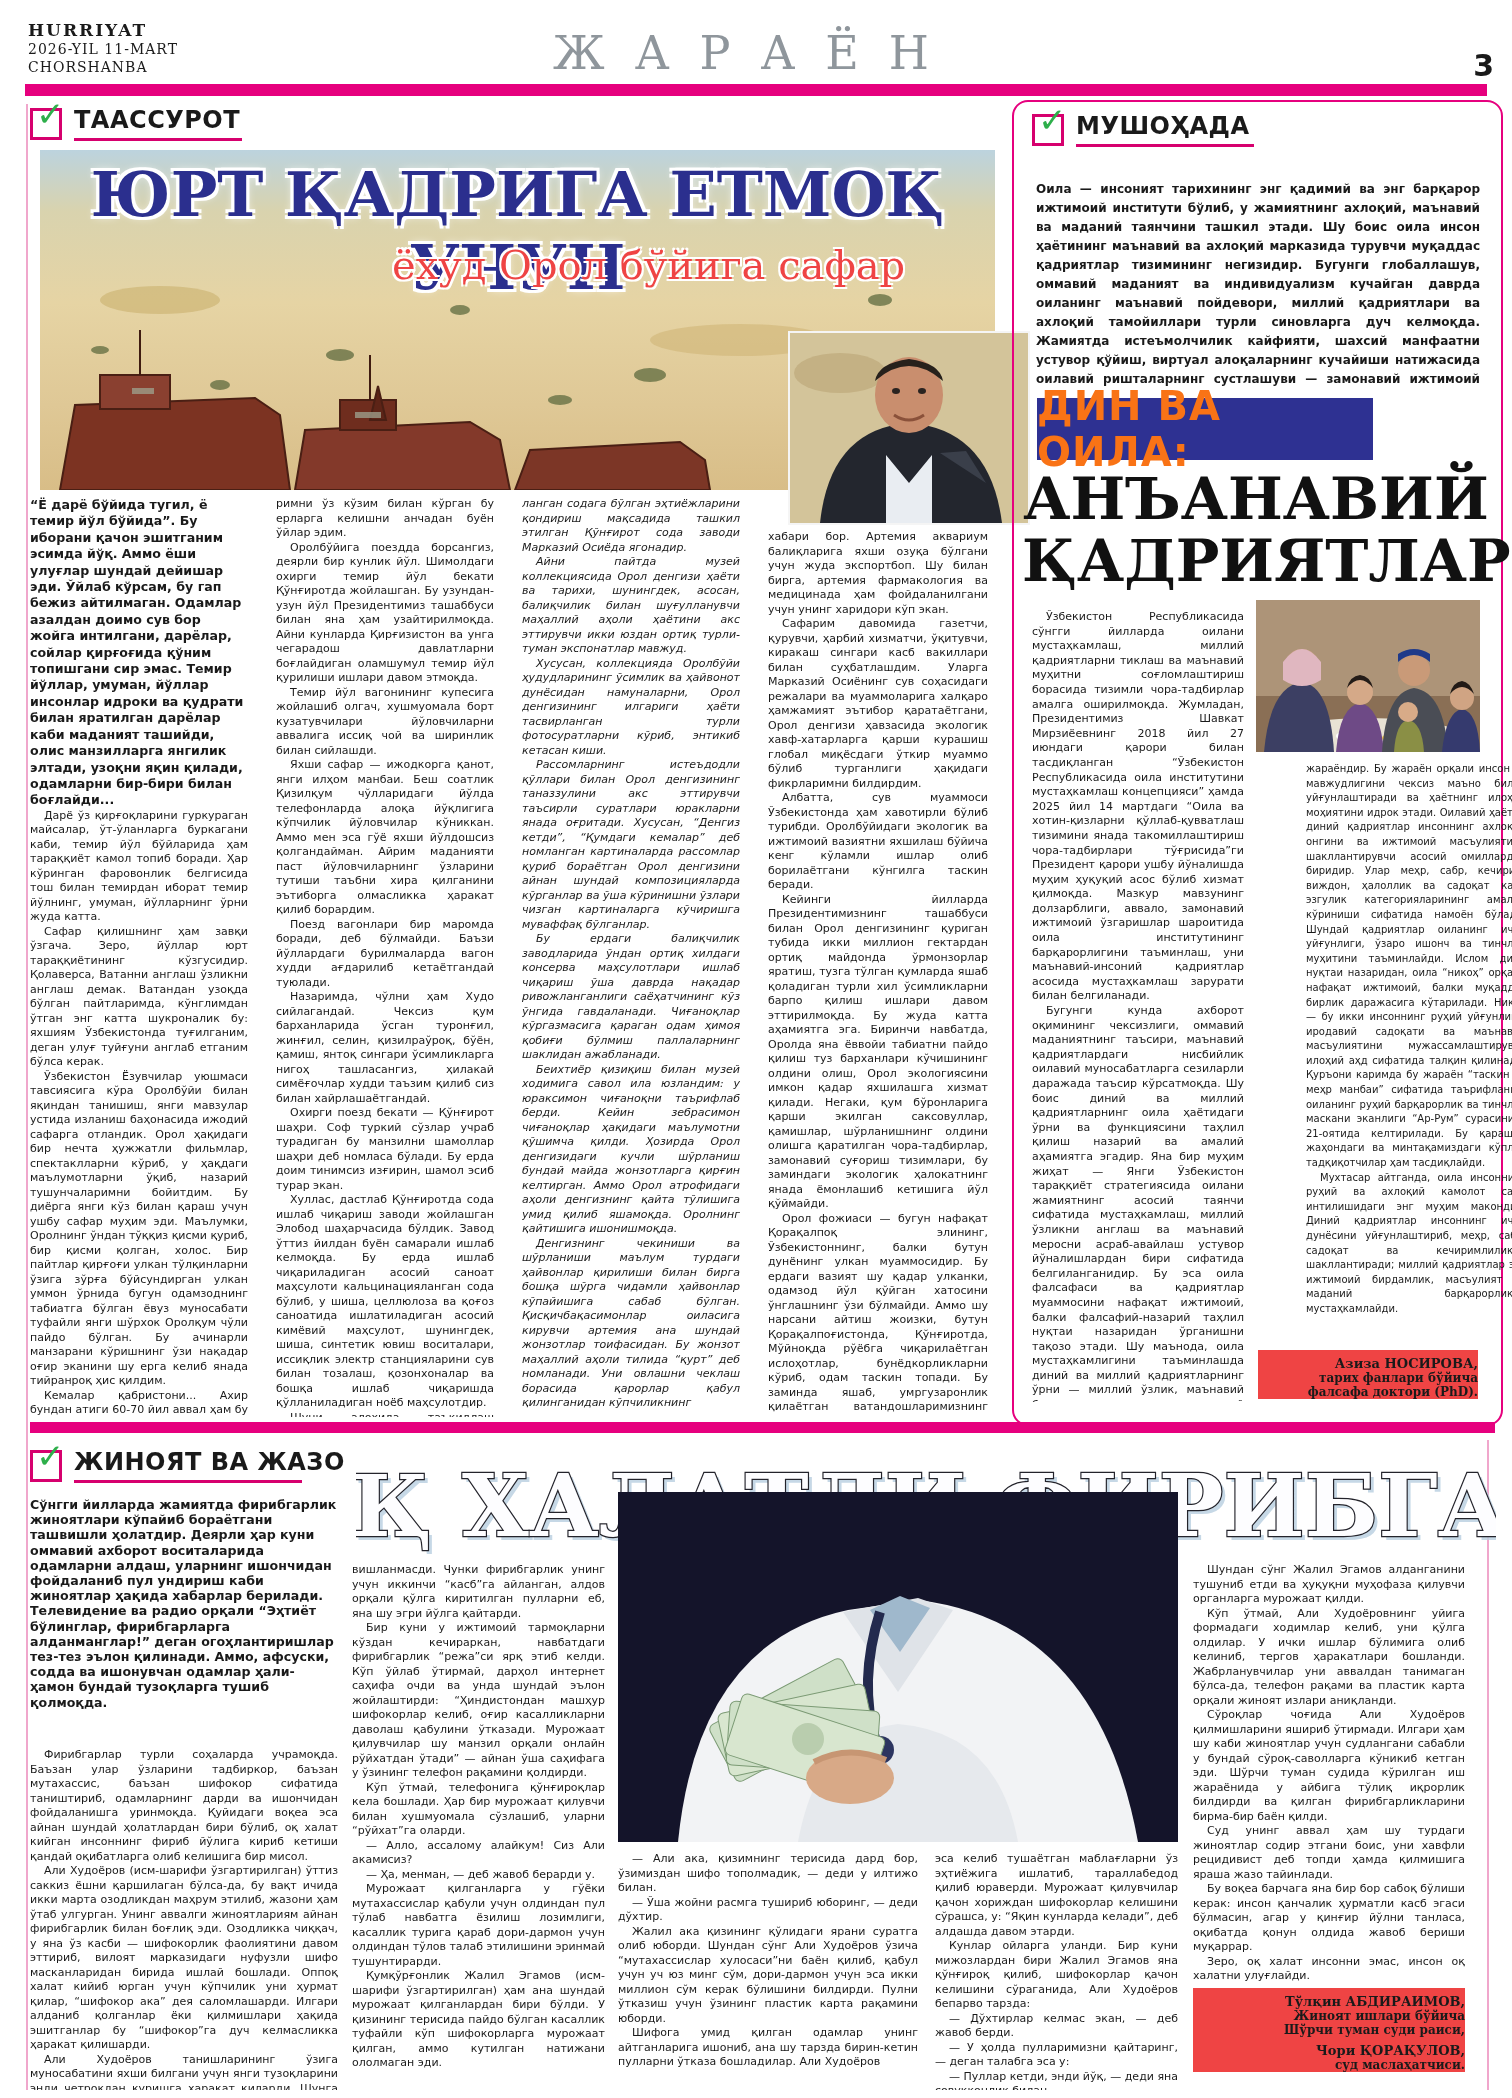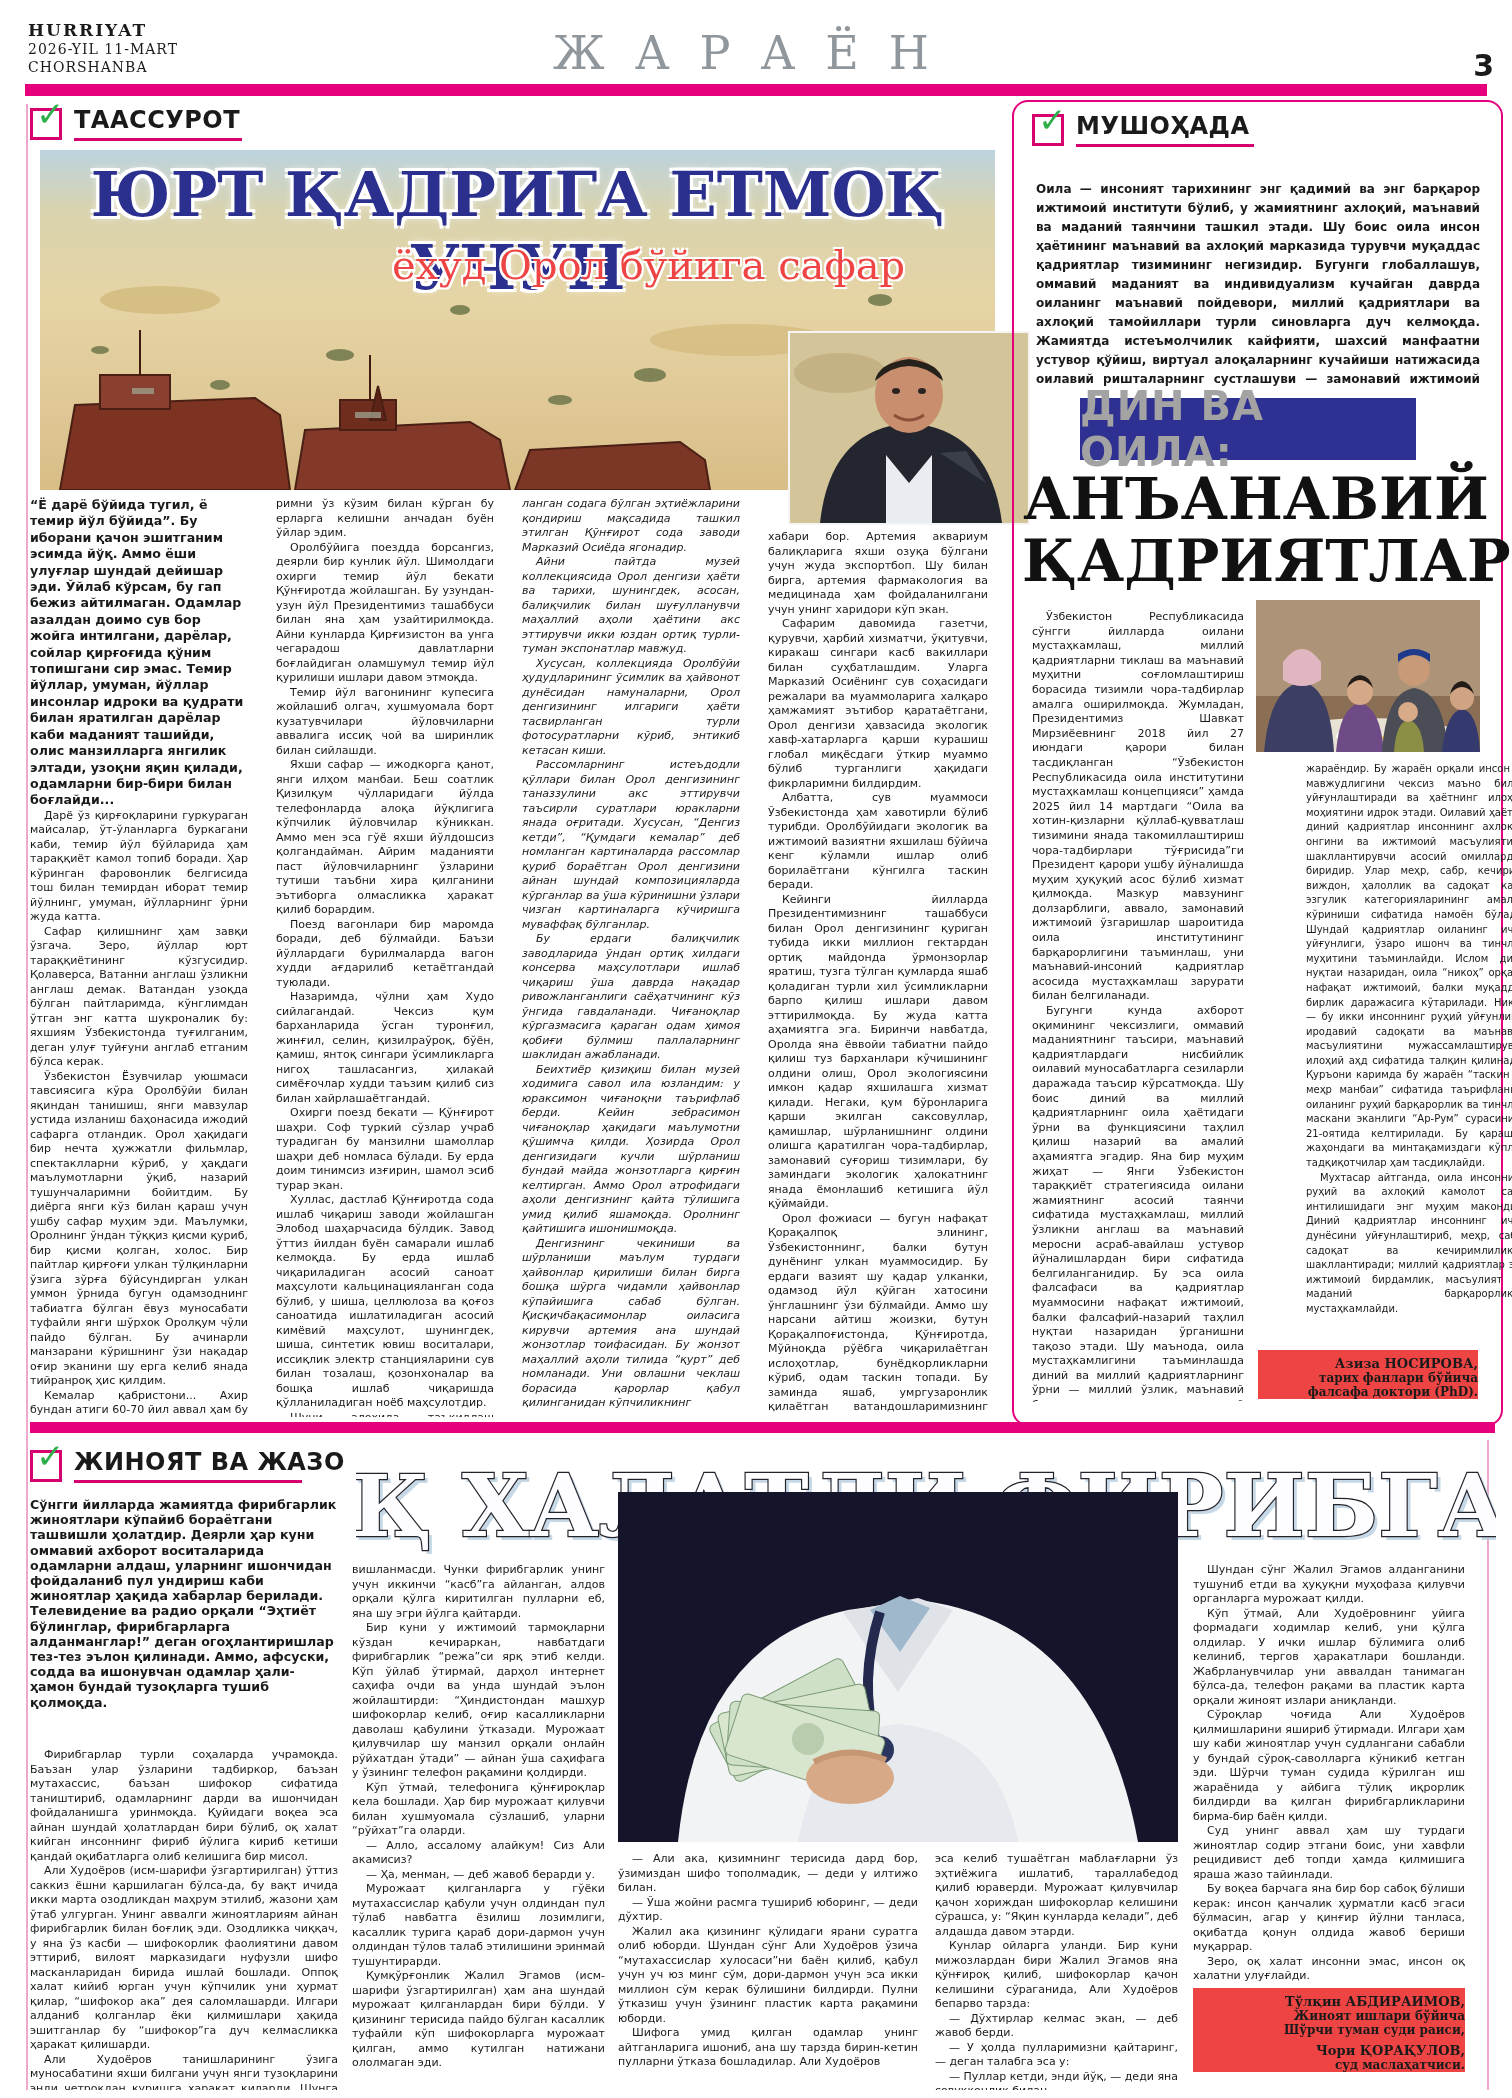--- a/index.html
+++ b/index.html
@@ -40,21 +40,21 @@
      font-family:"DejaVu Serif","Liberation Serif",serif;font-weight:bold;font-size:62px;color:#2b2f8e;
      text-shadow:-3px -3px 0 #fff,3px -3px 0 #fff,-3px 3px 0 #fff,3px 3px 0 #fff,0 0 10px #fff;}
   .aral-sub{position:absolute;left:352px;top:92px;width:600px;text-align:left;
      font-family:"DejaVu Serif","Liberation Serif",serif;font-size:40px;color:#ef4444;
      text-shadow:-2px -2px 0 #fff,2px -2px 0 #fff,-2px 2px 0 #fff,2px 2px 0 #fff;}
   .portrait{position:absolute;left:750px;top:183px;width:238px;height:190px;overflow:hidden;
      box-shadow:0 0 0 2px #f5f5f5;background:linear-gradient(#d9cda4,#cdbd8d);}
   
   .mbox{left:1012px;top:100px;width:487px;height:1322px;border:2px solid #e6007e;border-radius:16px;}
   .m-intro{left:1036px;top:180px;width:444px;height:212px;font-weight:bold;font-size:12px;line-height:19px;text-align:justify;overflow:hidden;}
-  .kicker{left:1080px;top:398px;width:336px;height:62px;background:#2e3192;color:#a3a3a3;
+  .kicker{left:1037px;top:398px;width:336px;height:62px;background:#2e3192;color:#f97316;
       font-weight:bold;font-size:40px;display:flex;align-items:center;justify-content:center;letter-spacing:1px;}
   .bighead{left:1022px;width:468px;text-align:center;font-family:"DejaVu Serif","Liberation Serif",serif;
       font-weight:bold;font-size:58px;color:#111;line-height:1;}
   .fam{left:1256px;top:600px;width:224px;height:152px;overflow:hidden;}
   
   .big-rule{left:30px;top:1422px;width:1465px;height:11px;background:#e6007e;}
   .crime-head{left:356px;top:1448px;width:1140px;height:118px;}
   .crime-intro{left:30px;top:1497px;width:308px;font-weight:bold;font-size:12.6px;line-height:15.2px;text-align:left;overflow:hidden;height:244px;}
   .doctor{left:618px;top:1492px;width:560px;height:350px;overflow:hidden;background:#14142a;}
 </style>

